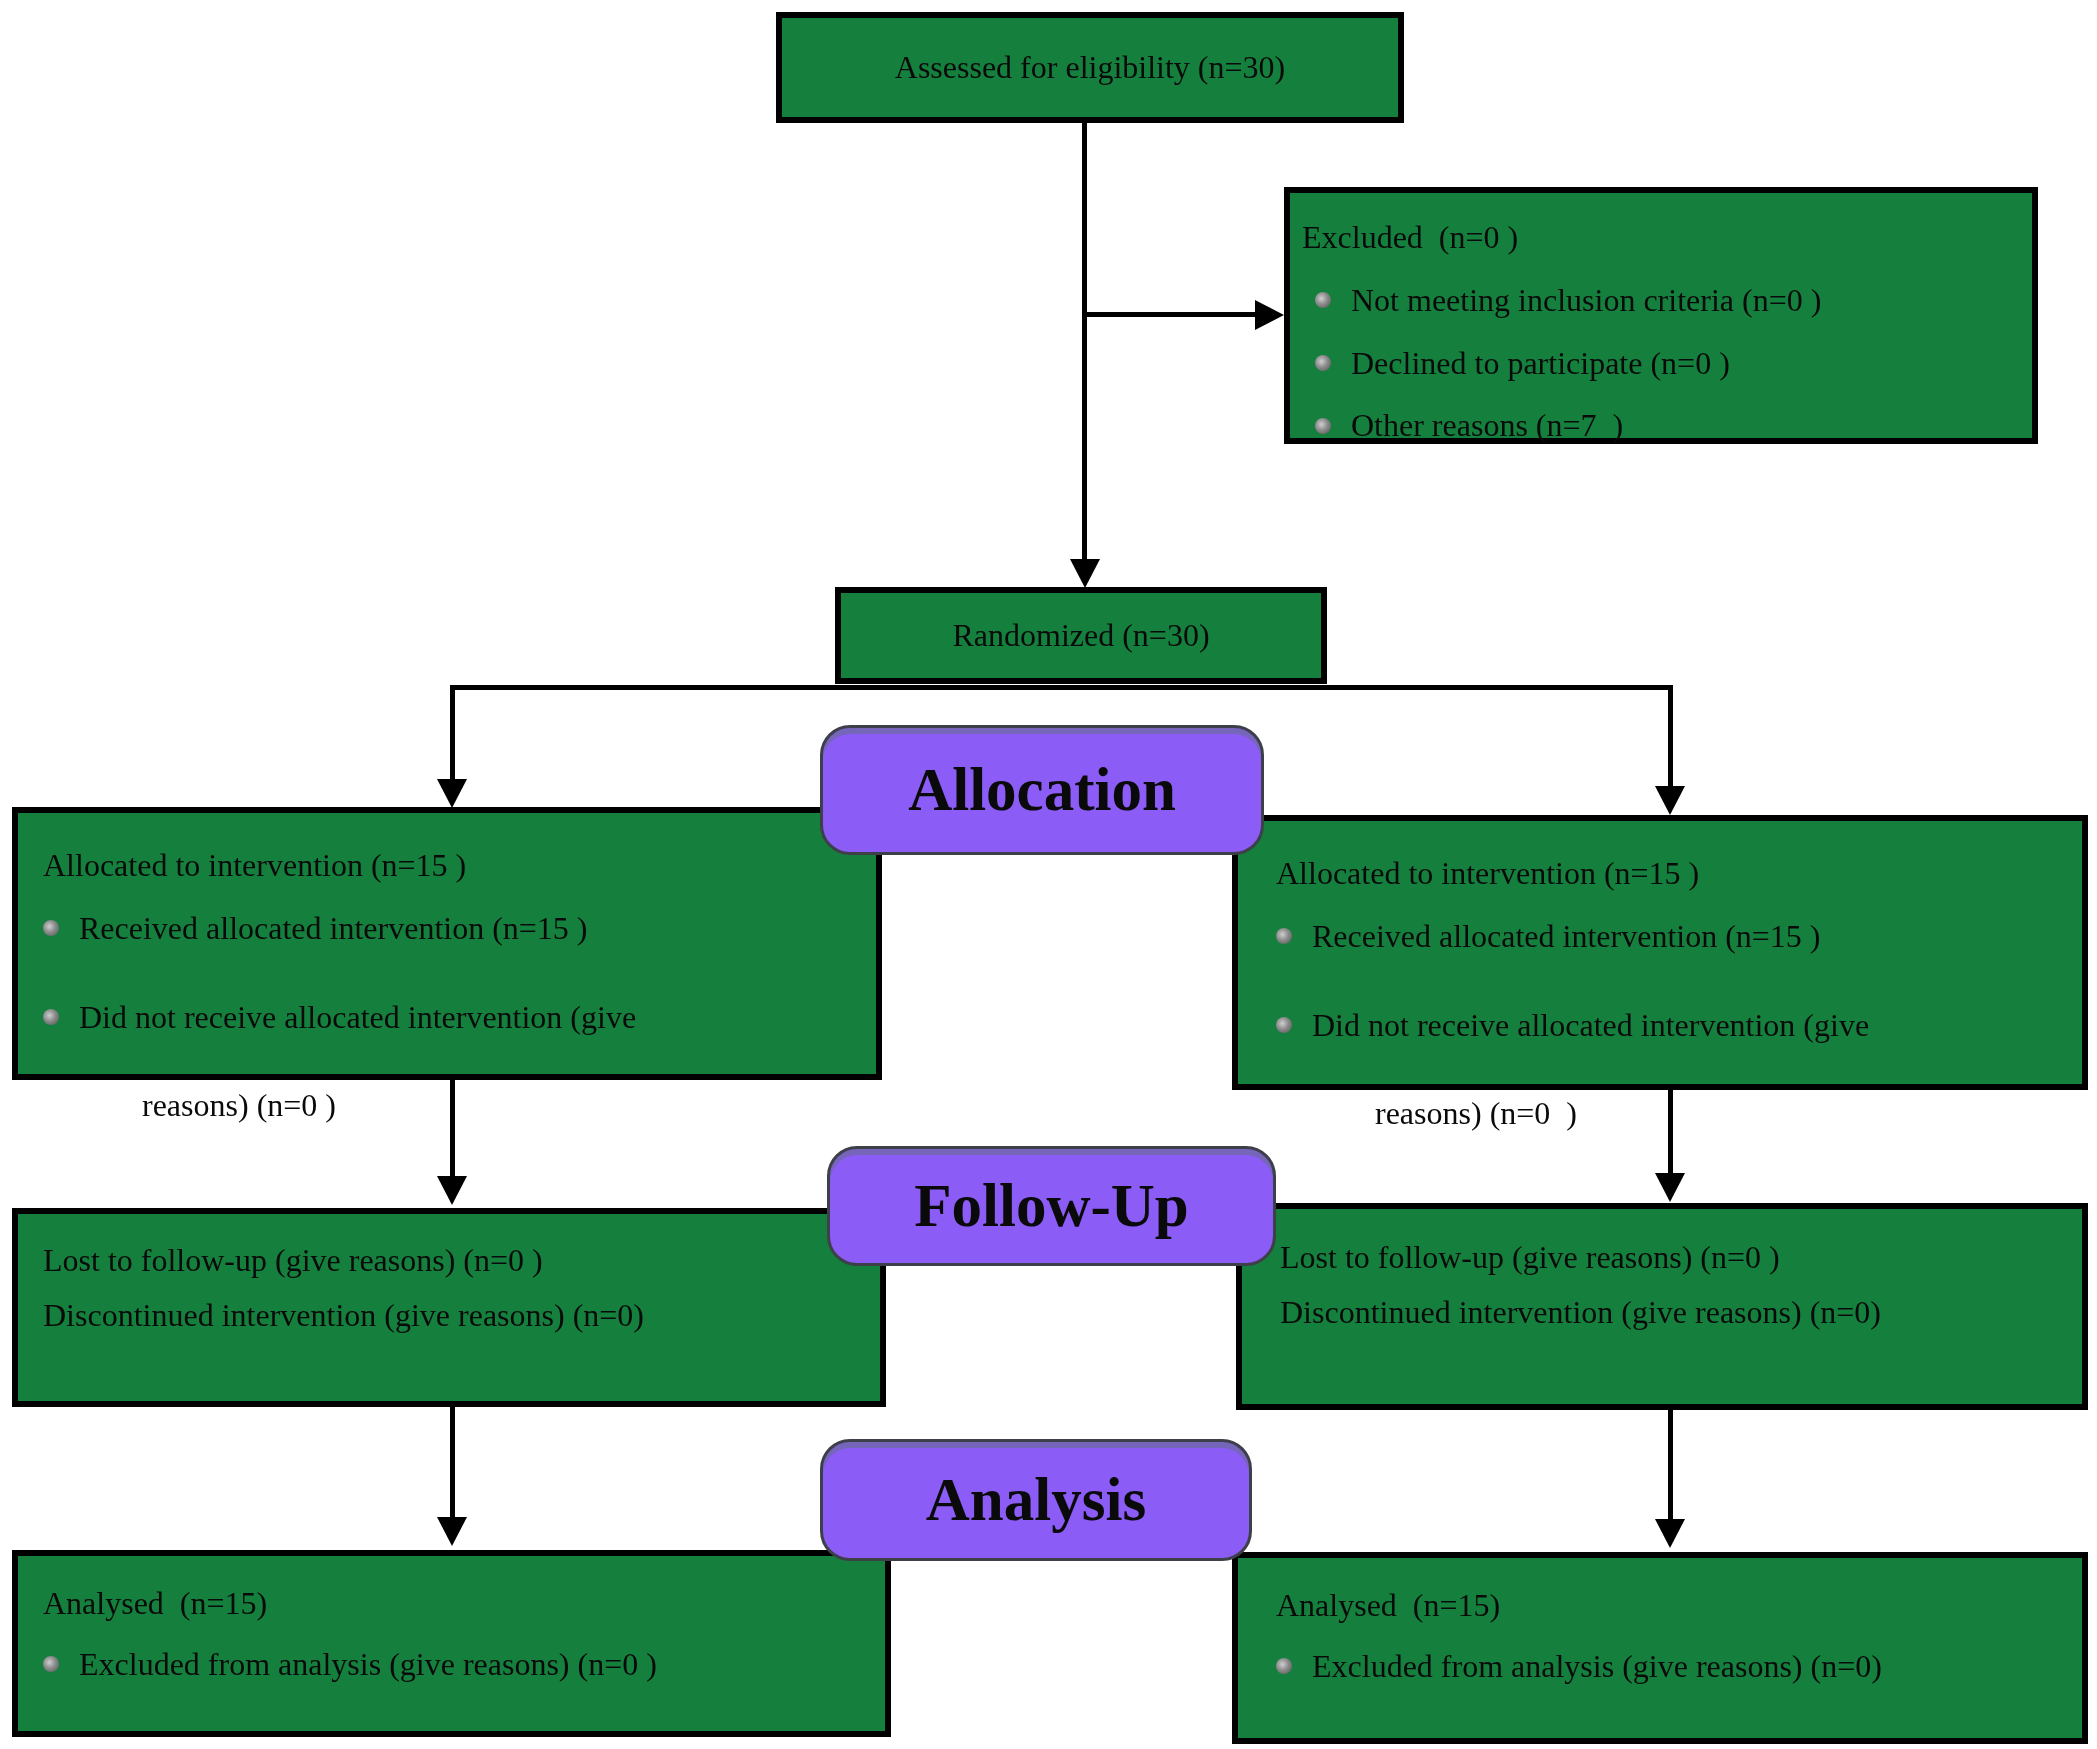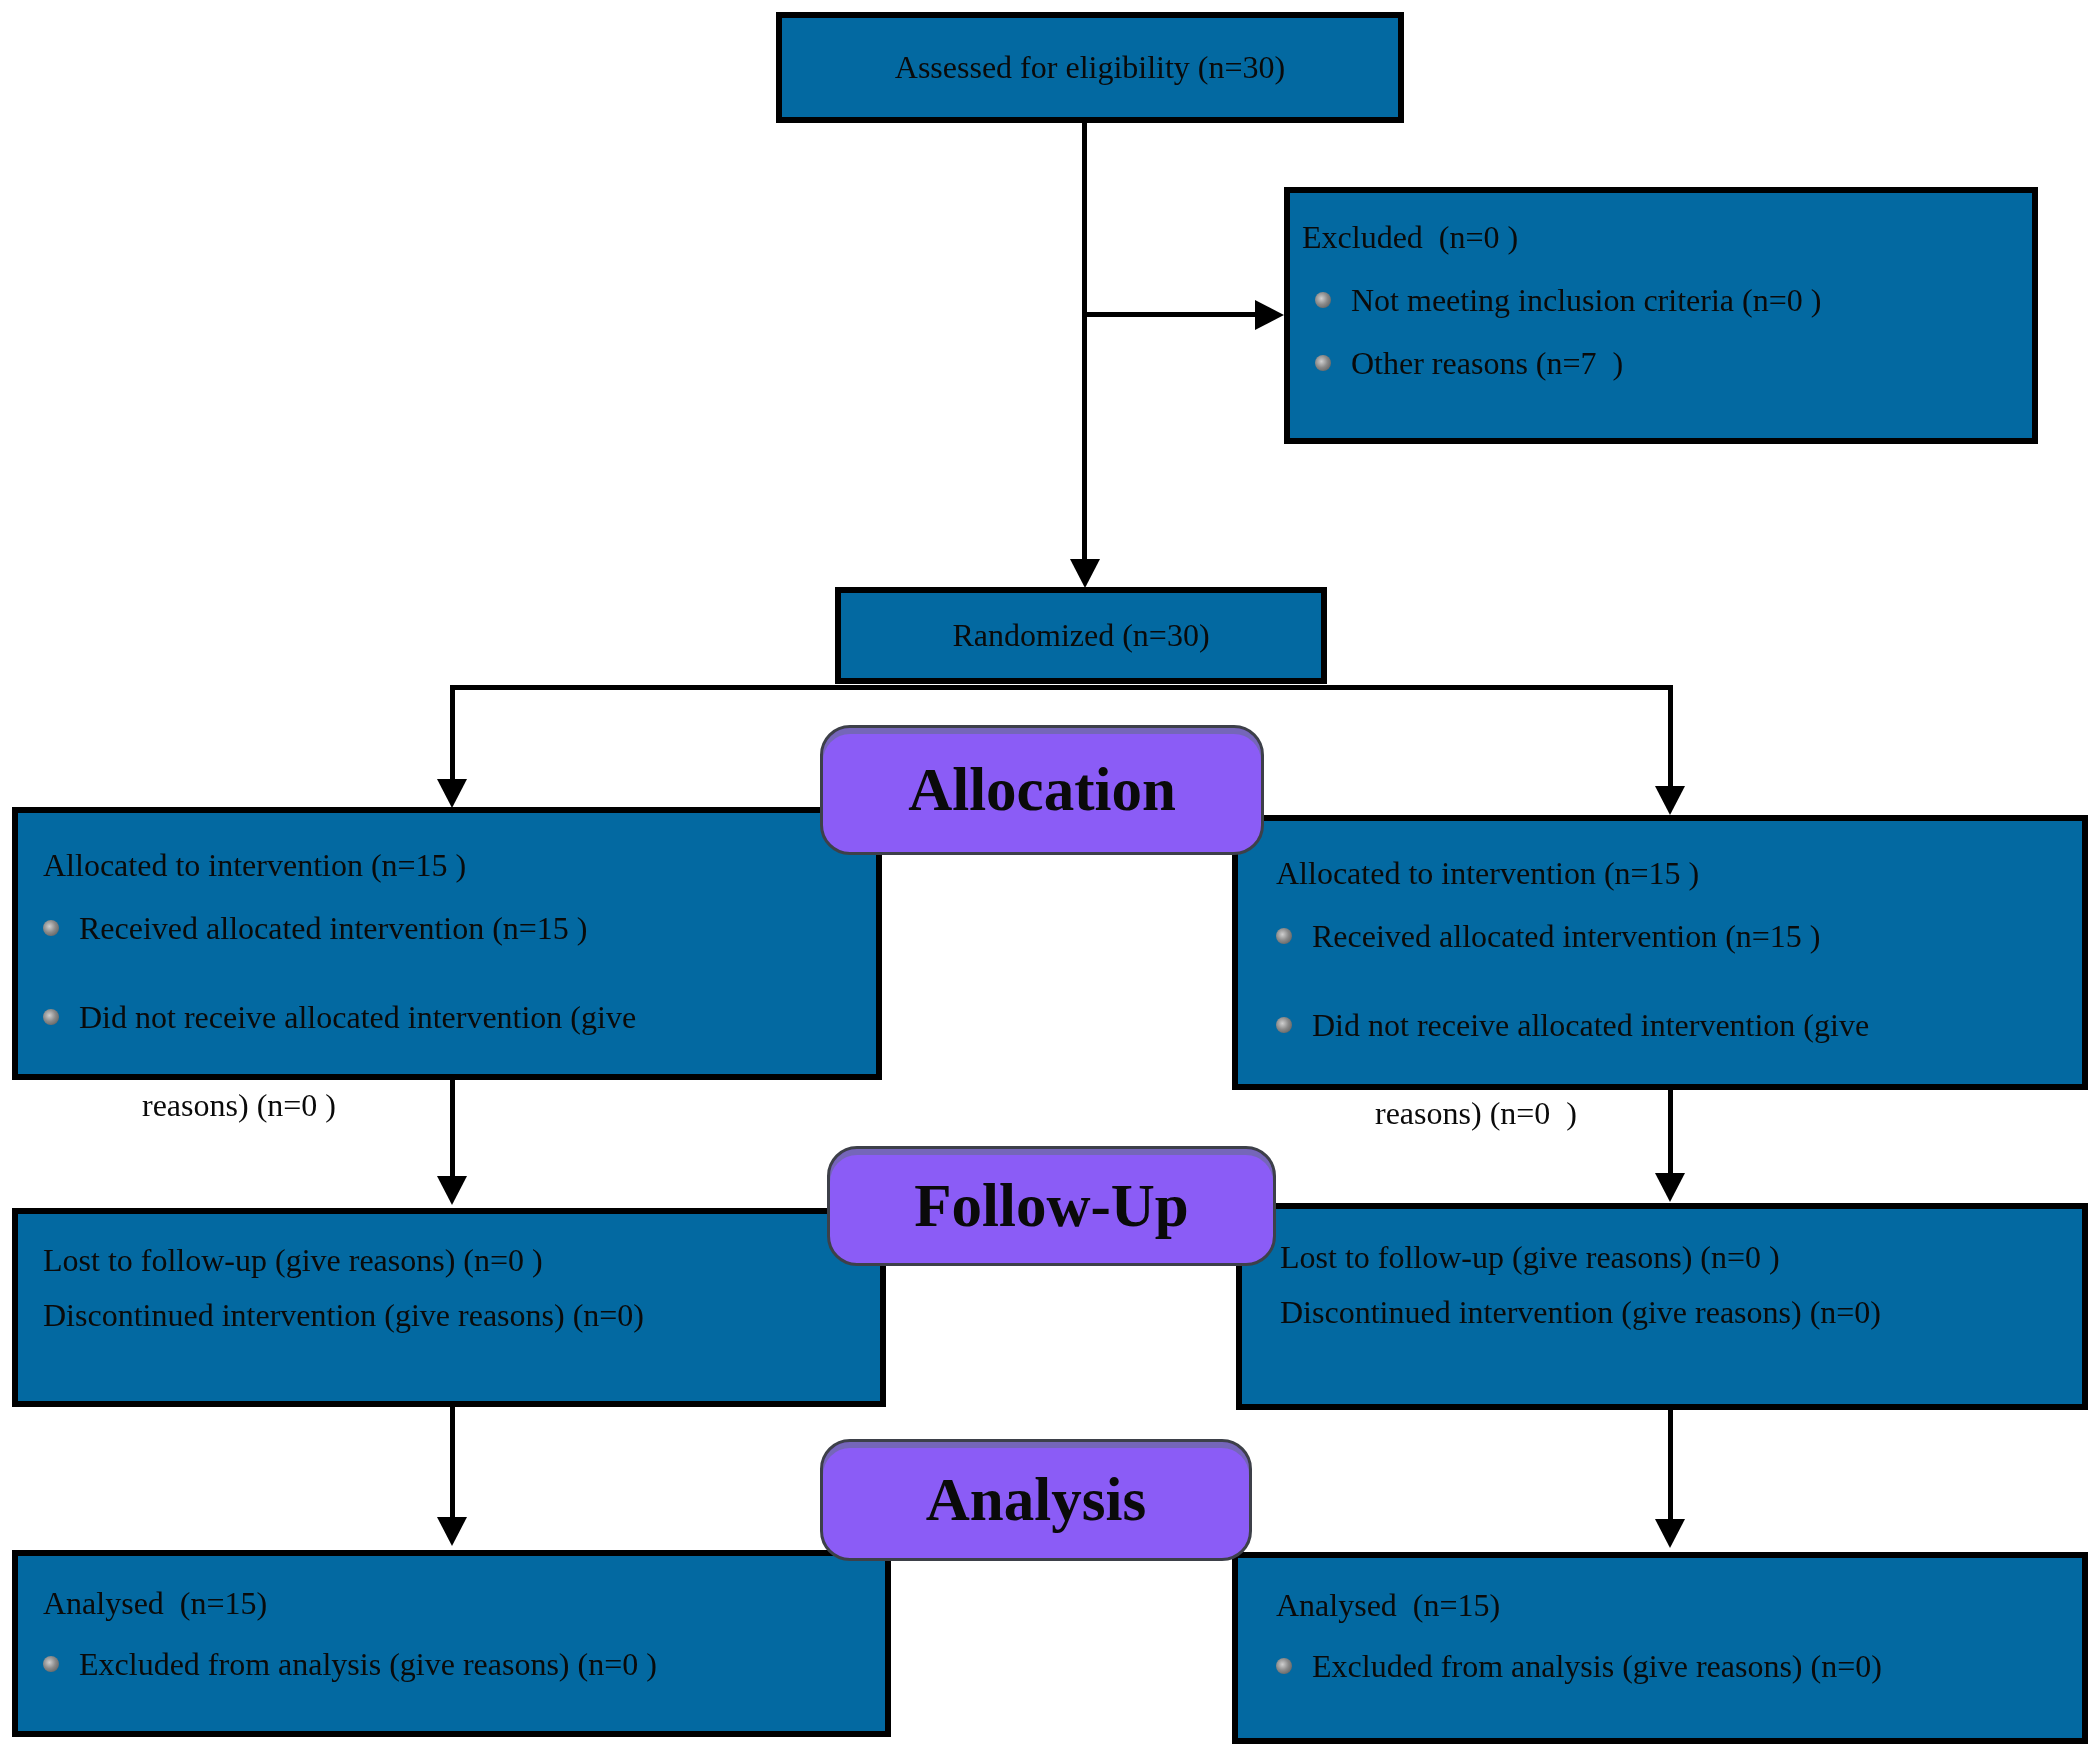--- a/index.html
+++ b/index.html
@@ -9,21 +9,21 @@
   .canvas {
     position:relative;
     width:2097px; height:1749px;
     background:#ffffff;
     overflow:hidden;
   }
 
   
   .box {
     position:absolute;
-    background:#0369a1;
+    background:#15803d;
     border:6px solid #000000;
     font-size:32px;
     line-height:1.15;
     z-index:2;
   }
   .box.center {
     display:flex; align-items:center; justify-content:center;
     text-align:center;
   }
   .line { white-space:pre-wrap; }
@@ -129,20 +129,24 @@
   </div>
 
   <div class="box excluded">
     <div class="line title">Excluded  (n=0 )</div>
     <div class="bullet-row">
       <span class="bullet"></span>
       <span class="line">Not meeting inclusion criteria (n=0 )</span>
     </div>
     <div class="bullet-row">
       <span class="bullet"></span>
+      <span class="line">Declined to participate (n=0 )</span>
+    </div>
+    <div class="bullet-row">
+      <span class="bullet"></span>
       <span class="line">Other reasons (n=7  )</span>
     </div>
   </div>
 
   <div class="box center randomized">
     <span class="line">Randomized (n=30)</span>
   </div>
 
   <div class="box alloc-left">
     <div class="line">Allocated to intervention (n=15 )</div>

